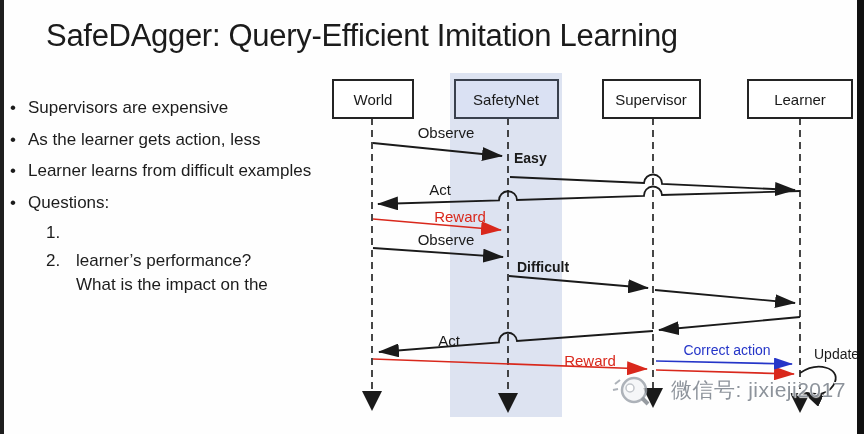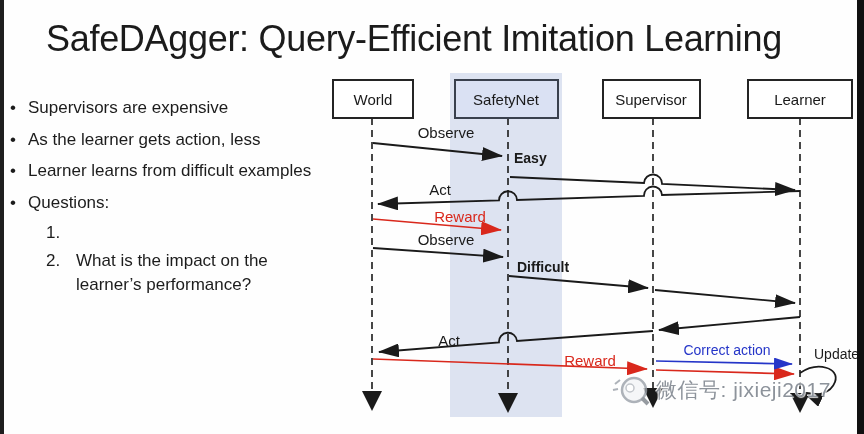--- a/index.html
+++ b/index.html
@@ -6,35 +6,35 @@
   .slide{
     position:relative; width:864px; height:434px; background:#fefefe;
     overflow:hidden; font-family:"Liberation Sans", sans-serif; color:#1c1c1c;
   }
   .edge{position:absolute; top:0; bottom:0; z-index:30;}
   .edge.left{left:0; width:4px; background:#1e1e1e;}
   .edge.right{right:0; width:7px; background:#101010;}
 
   .title{
     position:absolute; left:46px; top:18px; margin:0;
-    font-size:36px; font-weight:400; letter-spacing:-0.3px; color:#1b1b1b;
+    font-size:31px; font-weight:400; letter-spacing:-0.3px; color:#1b1b1b;
     white-space:nowrap;
   }
 
   .bullets{position:absolute; left:10px; top:96px; width:335px; font-size:17px; line-height:24px;}
   .b-item{display:flex; margin-bottom:8px;}
   .b-item .dot{width:18px; flex:0 0 18px; text-align:left;}
   .n-item{display:flex; margin-left:36px; margin-bottom:4px;}
   .n-item .num{width:30px; flex:0 0 30px;}
 
   .diagram{position:absolute; left:0; top:0; z-index:10;}
 
   .watermark{
     position:absolute; left:612px; top:374px; z-index:20;
-    display:flex; align-items:center; gap:0;
+    display:flex; align-items:center; gap:15px;
   }
   .wm-text{
     font-size:21px; color:#8d939b; letter-spacing:0.5px; white-space:nowrap;
     text-shadow:-1px -1px 0 rgba(255,255,255,.95), 1px 1px 1px rgba(255,255,255,.85);
   }
   .wm-logo{opacity:.8;}
 </style>
 </head>
 <body>
 
@@ -66,22 +66,22 @@
       <div class="b-text">
         <div>Questions:</div>
       </div>
     </div>
     <div class="n-item">
       <span class="num">1.</span>
     </div>
     <div class="n-item">
       <span class="num">2.</span>
       <div class="b-text">
+        <div>learner’s performance?</div>
         <div>What is the impact on the</div>
-        <div>learner’s performance?</div>
       </div>
     </div>
   </div>
 
   <svg class="diagram" width="864" height="434" viewBox="0 0 864 434">
     <defs>
       <marker id="mB" markerUnits="userSpaceOnUse" markerWidth="22" markerHeight="14" refX="20" refY="7" orient="auto">
         <path d="M0,0 L21,7 L0,14 z" fill="#1a1a1a"></path>
       </marker>
       <marker id="mR" markerUnits="userSpaceOnUse" markerWidth="22" markerHeight="14" refX="20" refY="7" orient="auto">

